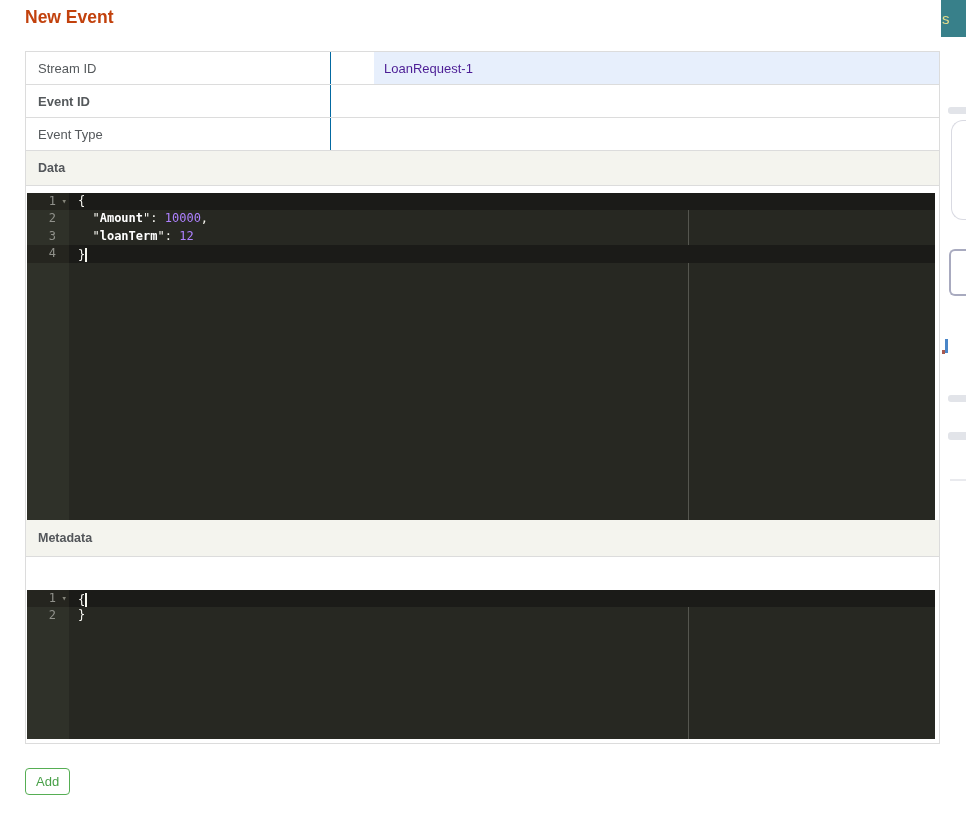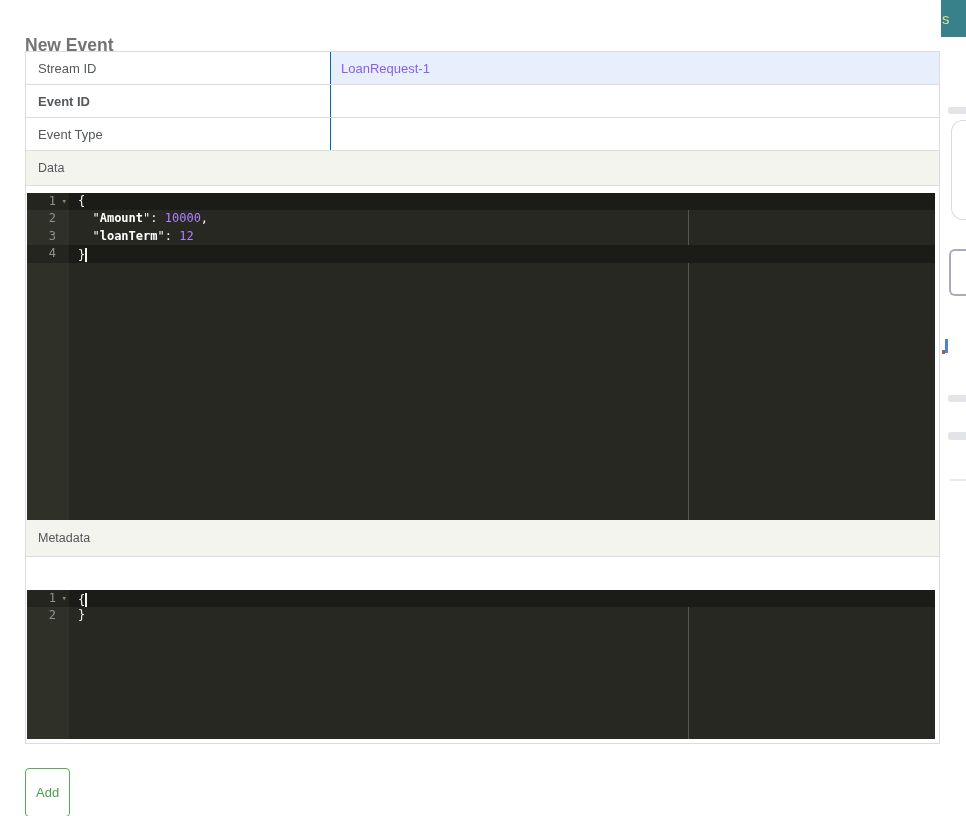--- a/index.html
+++ b/index.html
@@ -1,56 +1,56 @@
 <!DOCTYPE html>
 <html><head>
 <meta charset="utf-8">
 <style>
   html,body{margin:0;padding:0;background:#fff;}
   .canvas{position:relative;width:966px;height:816px;background:#ffffff;
           font-family:"Liberation Sans",sans-serif;overflow:hidden;}
 
-  .page-title{position:absolute;left:25px;top:7px;font-size:17.5px;font-weight:bold;color:#737373;margin-top:28px;}
+  .page-title{position:absolute;left:25px;top:7px;font-size:17.5px;font-weight:bold;color:#c2410c;}
 
   
   .corner-badge{position:absolute;left:941px;top:0;width:25px;height:37px;background:#38808a;
                 color:#e3dc8c;font-size:15px;display:flex;align-items:center;box-sizing:border-box;padding-left:1px;}
 
   
   .form-table{position:absolute;left:25px;top:51px;width:915px;height:693px;
               border:1px solid #dcdcdc;box-sizing:border-box;background:#fff;}
   .frow{position:absolute;left:0;width:100%;height:33px;display:flex;
         border-bottom:1px solid #dcdcdc;box-sizing:border-box;}
   .frow .flabel{width:305px;box-sizing:border-box;border-right:1px solid #0369a1;
                 display:flex;align-items:center;padding-left:12px;font-size:13px;color:#55595c;background:#fff;}
-  .frow .fvalue{flex:1;display:flex;align-items:center;padding-left:10px;font-size:13px;color:#8b5cf6;}
+  .frow .fvalue{flex:1;display:flex;align-items:center;padding-left:10px;font-size:13px;color:#4c1d95;margin-left:43px;}
   .hl-blue{background:#e7effc;}
   .hl-yellow{background:#fafad4;}
 
   .sec-header{position:absolute;left:0;width:100%;background:#f4f4ee;border-bottom:1px solid #dcdcdc;
               box-sizing:border-box;display:flex;align-items:center;padding-left:12px;
-              font-size:12.5px;font-weight:normal;color:#53565a;}
+              font-size:12.5px;font-weight:bold;color:#53565a;}
 
   
   .editor{position:absolute;background:#272822;font-family:"DejaVu Sans Mono",monospace;
           font-size:12px;overflow:hidden;}
   .ed-gutterbg{position:absolute;left:0;top:0;width:42px;height:100%;background:#2f3129;}
   .ed-margin{position:absolute;left:661px;top:0;width:1px;height:100%;background:#55564f;}
   .ed-row{position:relative;display:flex;height:17.4px;line-height:17.4px;}
   .gcell{width:42px;box-sizing:border-box;color:#90918b;text-align:right;padding-right:13px;position:relative;}
   .gcell.active{background:#25251f;}
   .ccell{flex:1;padding-left:9px;color:#f8f8f2;white-space:pre;position:relative;}
   .ccell.active{background:#1b1b18;}
   .fold-icon{position:absolute;right:2px;top:0;color:#85857a;font-size:9px;line-height:17.4px;}
   .tk-punct{color:#f8f8f2;}
   .tk-key{color:#ffffff;font-weight:bold;}
   .tk-num{color:#ae81ff;}
   .cursor{display:inline-block;width:2px;height:14px;background:#f8f8f0;position:relative;top:3px;}
 
-  .add-btn{position:absolute;left:25px;top:768px;height:49px;box-sizing:border-box;
+  .add-btn{position:absolute;left:25px;top:768px;height:27px;box-sizing:border-box;
            background:#fff;border:1px solid #56ae54;border-radius:4px;color:#48a048;
            font-size:13px;padding:0 10px;font-family:"Liberation Sans",sans-serif;cursor:pointer;}
 
   
   .rt-dash{position:absolute;background:#e2e4e9;border-radius:3px 0 0 3px;}
   .rt-outline{position:absolute;border:1px solid #d9dae2;border-right:none;border-radius:12px 0 0 12px;}
   .rt-bracket{position:absolute;border:2px solid #a8aabf;border-right:none;border-radius:6px 0 0 6px;}
   .rt-blue{position:absolute;background:#4a86c8;}
   .rt-blue-notch{position:absolute;background:#a85a50;}
   .rt-line{position:absolute;background:#e9eaee;}

